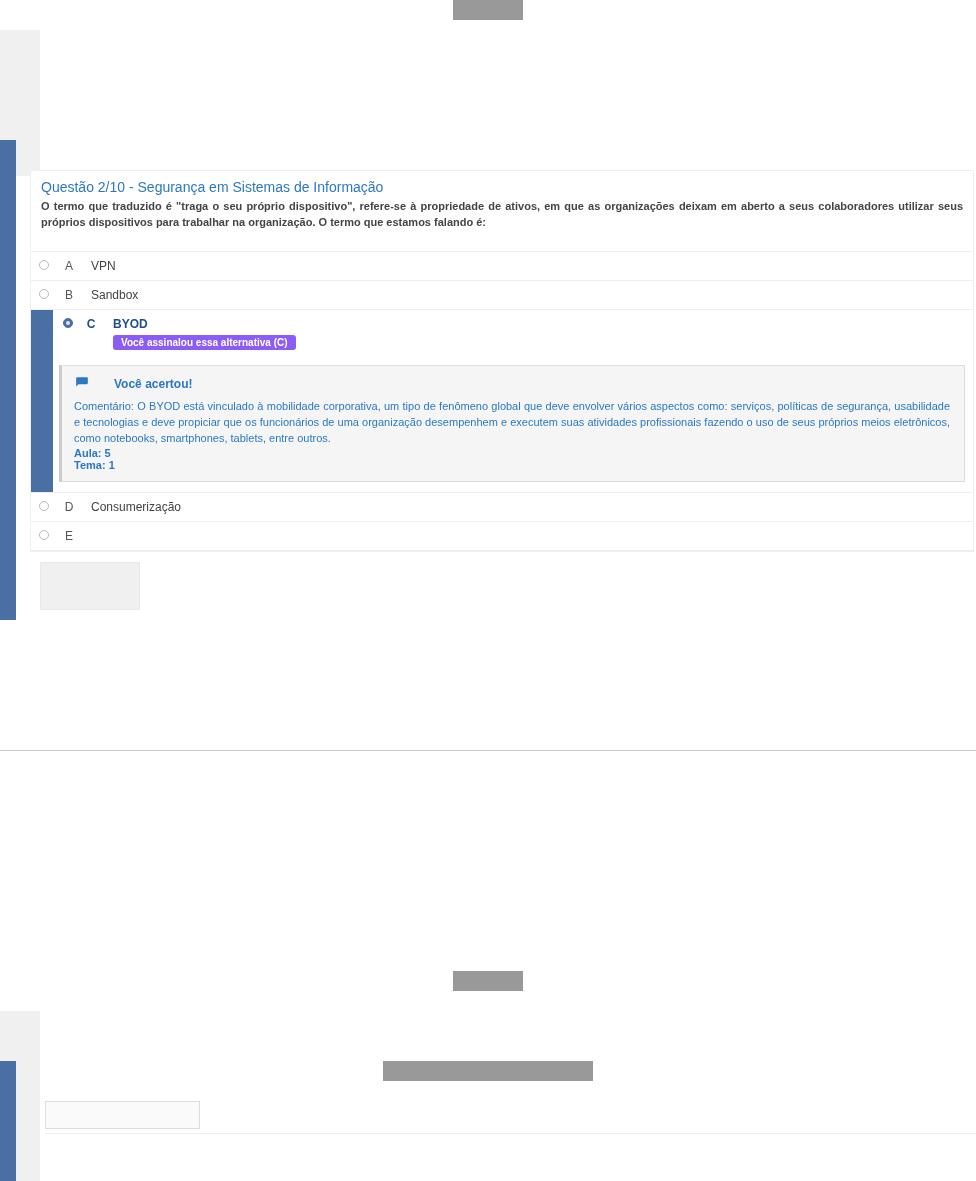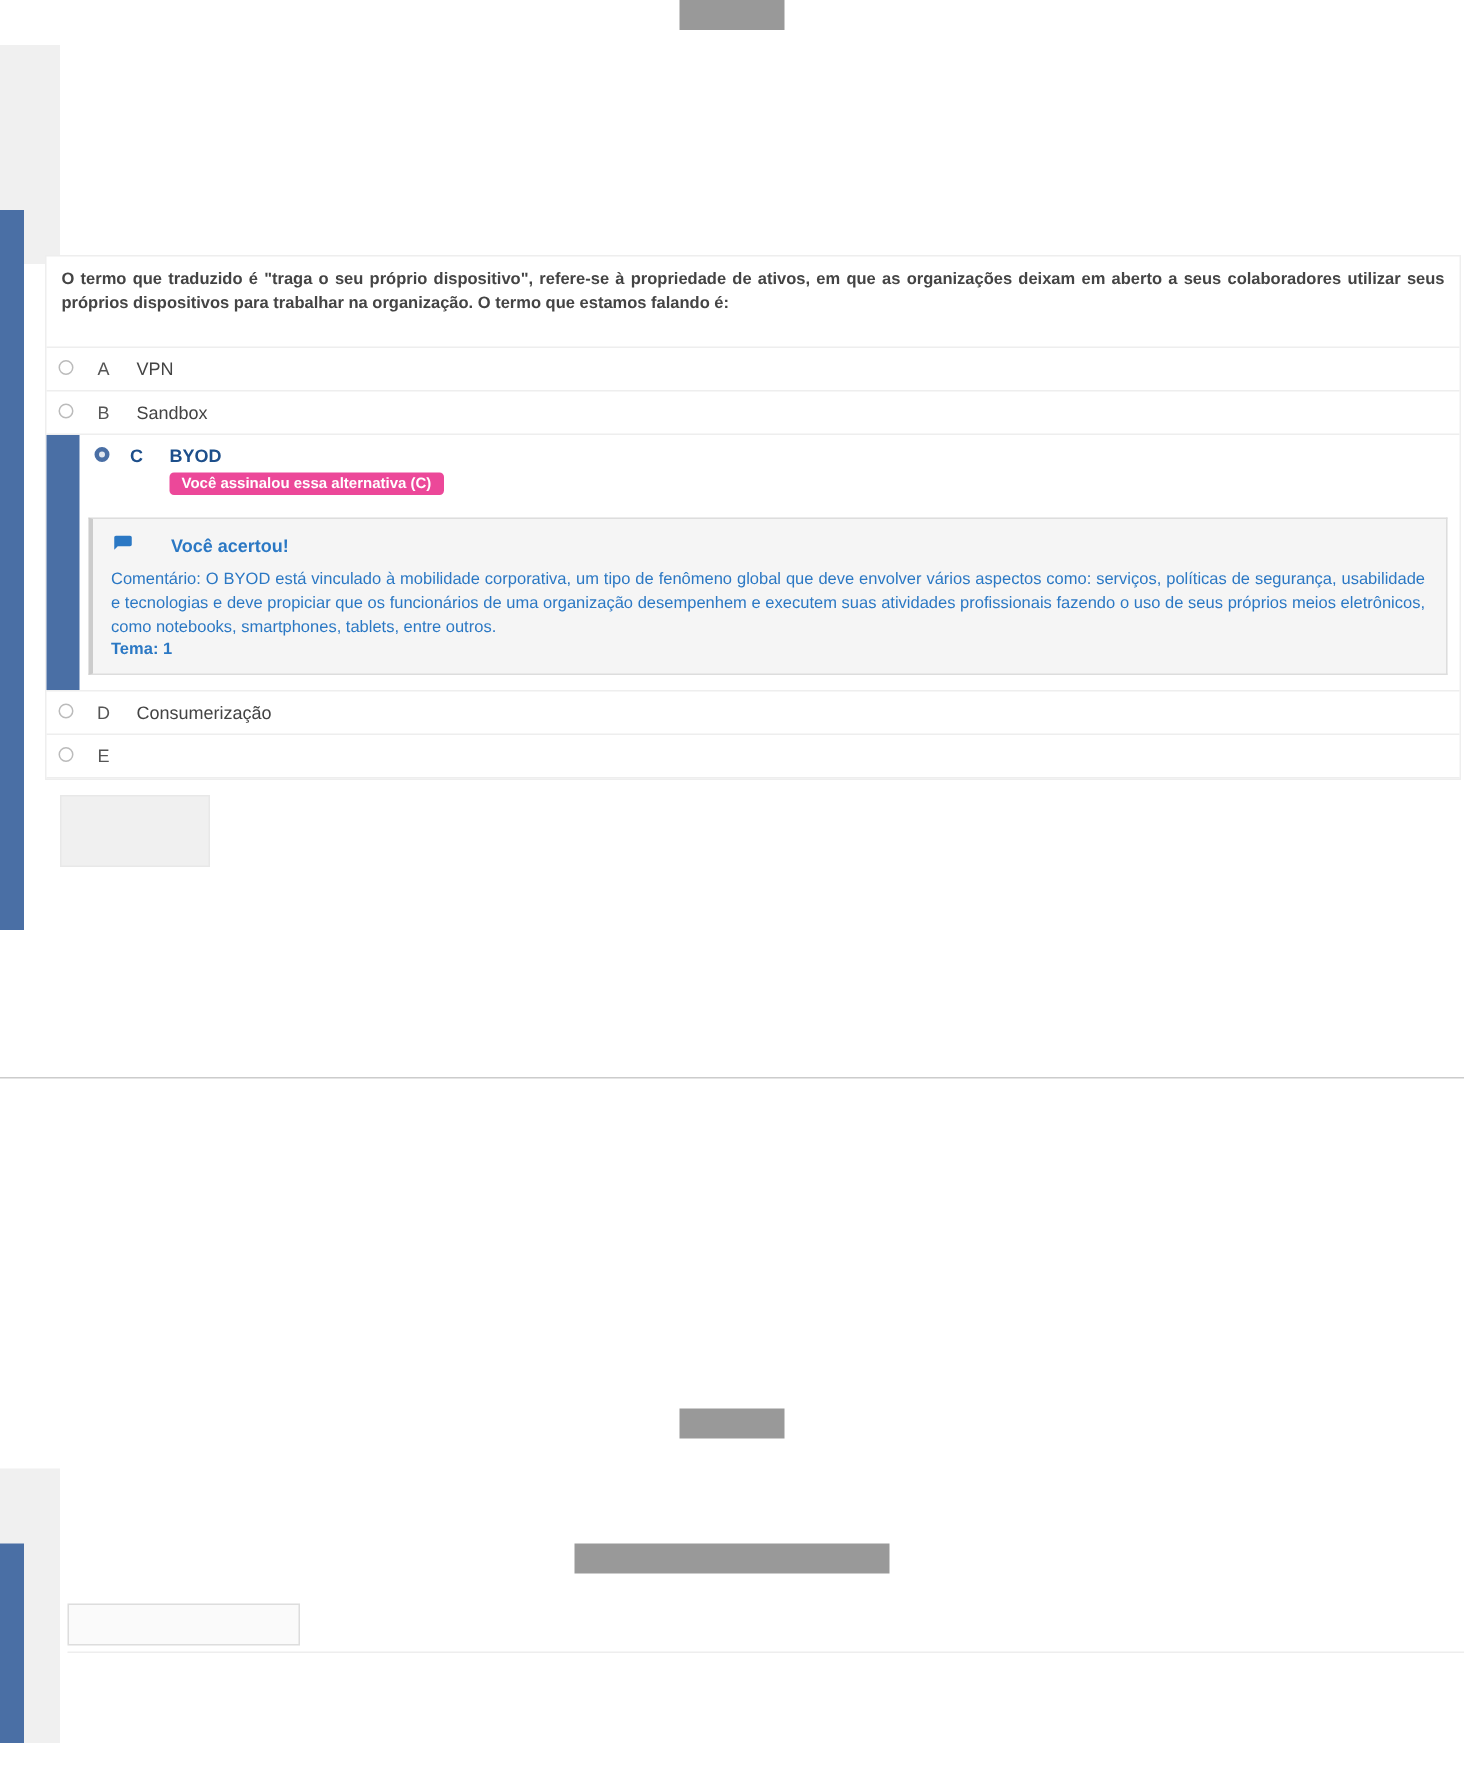--- a/index.html
+++ b/index.html
@@ -113,21 +113,21 @@
     display: flex;
     flex-direction: column;
     flex: 1;
   }
   .selected-row {
     display: flex;
     align-items: flex-start;
   }
   .badge {
     display: inline-block;
-    background: #ec4899;
+    background: #8b5cf6;
     color: #fff;
     font-size: 10px;
     padding: 2px 8px;
     border-radius: 3px;
     margin-top: 4px;
     margin-left: 0;
   }
   .feedback {
     margin: 8px 8px 10px 0;
     border: 1px solid #ddd;
@@ -191,20 +191,21 @@
 </head>
 <body>
 
 <div class="gray-bar gray-bar-top"></div>
 
 <div class="side-gray" style="top:30px; height:146px;"></div>
 <div class="side-blue-short" style="top:140px; height:480px;"></div>
 
 <div class="card">
   <div class="card-inner">
+    <div class="q-title">Questão 2/10 - Segurança em Sistemas de Informação</div>
     <div class="q-text">O termo que traduzido é "traga o seu próprio dispositivo", refere-se à propriedade de ativos, em que as organizações deixam em aberto a seus colaboradores utilizar seus próprios dispositivos para trabalhar na organização. O termo que estamos falando é:</div>
   </div>
 
   <div class="options">
 
     <div class="option-row">
       <div class="radio-cell">
           <span class="radio"></span>
         </div>
       <div class="letter-cell">A</div>
@@ -235,20 +236,21 @@
         <div class="feedback" style="margin-left:2px;">
           <div class="feedback-head">
             <span class="comment-icon">
               <svg viewBox="0 0 24 24">
                   <path d="M20 2H4c-1.1 0-2 .9-2 2v14l4-4h14c1.1 0 2-.9 2-2V4c0-1.1-.9-2-2-2z"></path>
                 </svg>
             </span>
             <span>Você acertou!</span>
           </div>
           <div class="feedback-body">Comentário: O BYOD está vinculado à mobilidade corporativa, um tipo de fenômeno global que deve envolver vários aspectos como: serviços, políticas de segurança, usabilidade e tecnologias e deve propiciar que os funcionários de uma organização desempenhem e executem suas atividades profissionais fazendo o uso de seus próprios meios eletrônicos, como notebooks, smartphones, tablets, entre outros.</div>
+          <div class="feedback-meta">Aula: 5</div>
           <div class="feedback-meta">Tema: 1</div>
         </div>
       </div>
     </div>
 
     <div class="option-row">
       <div class="radio-cell">
           <span class="radio"></span>
         </div>
       <div class="letter-cell">D</div>

